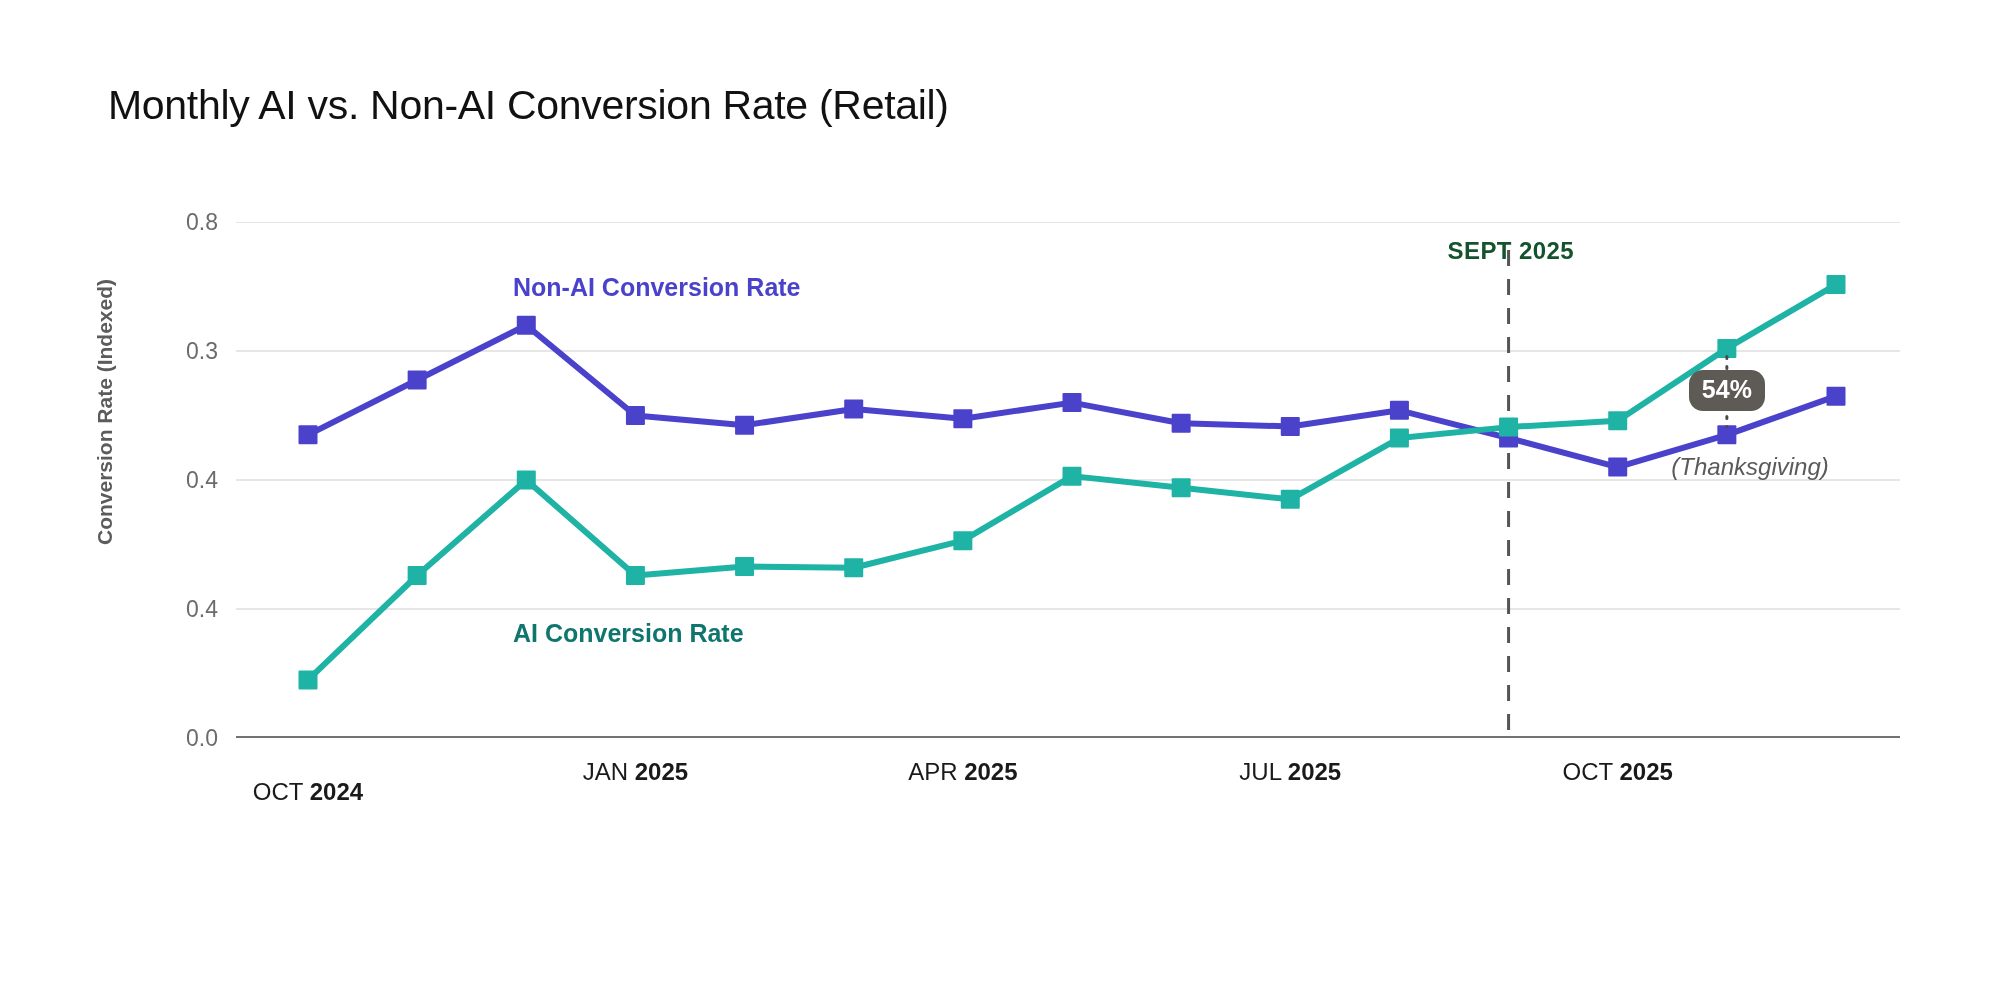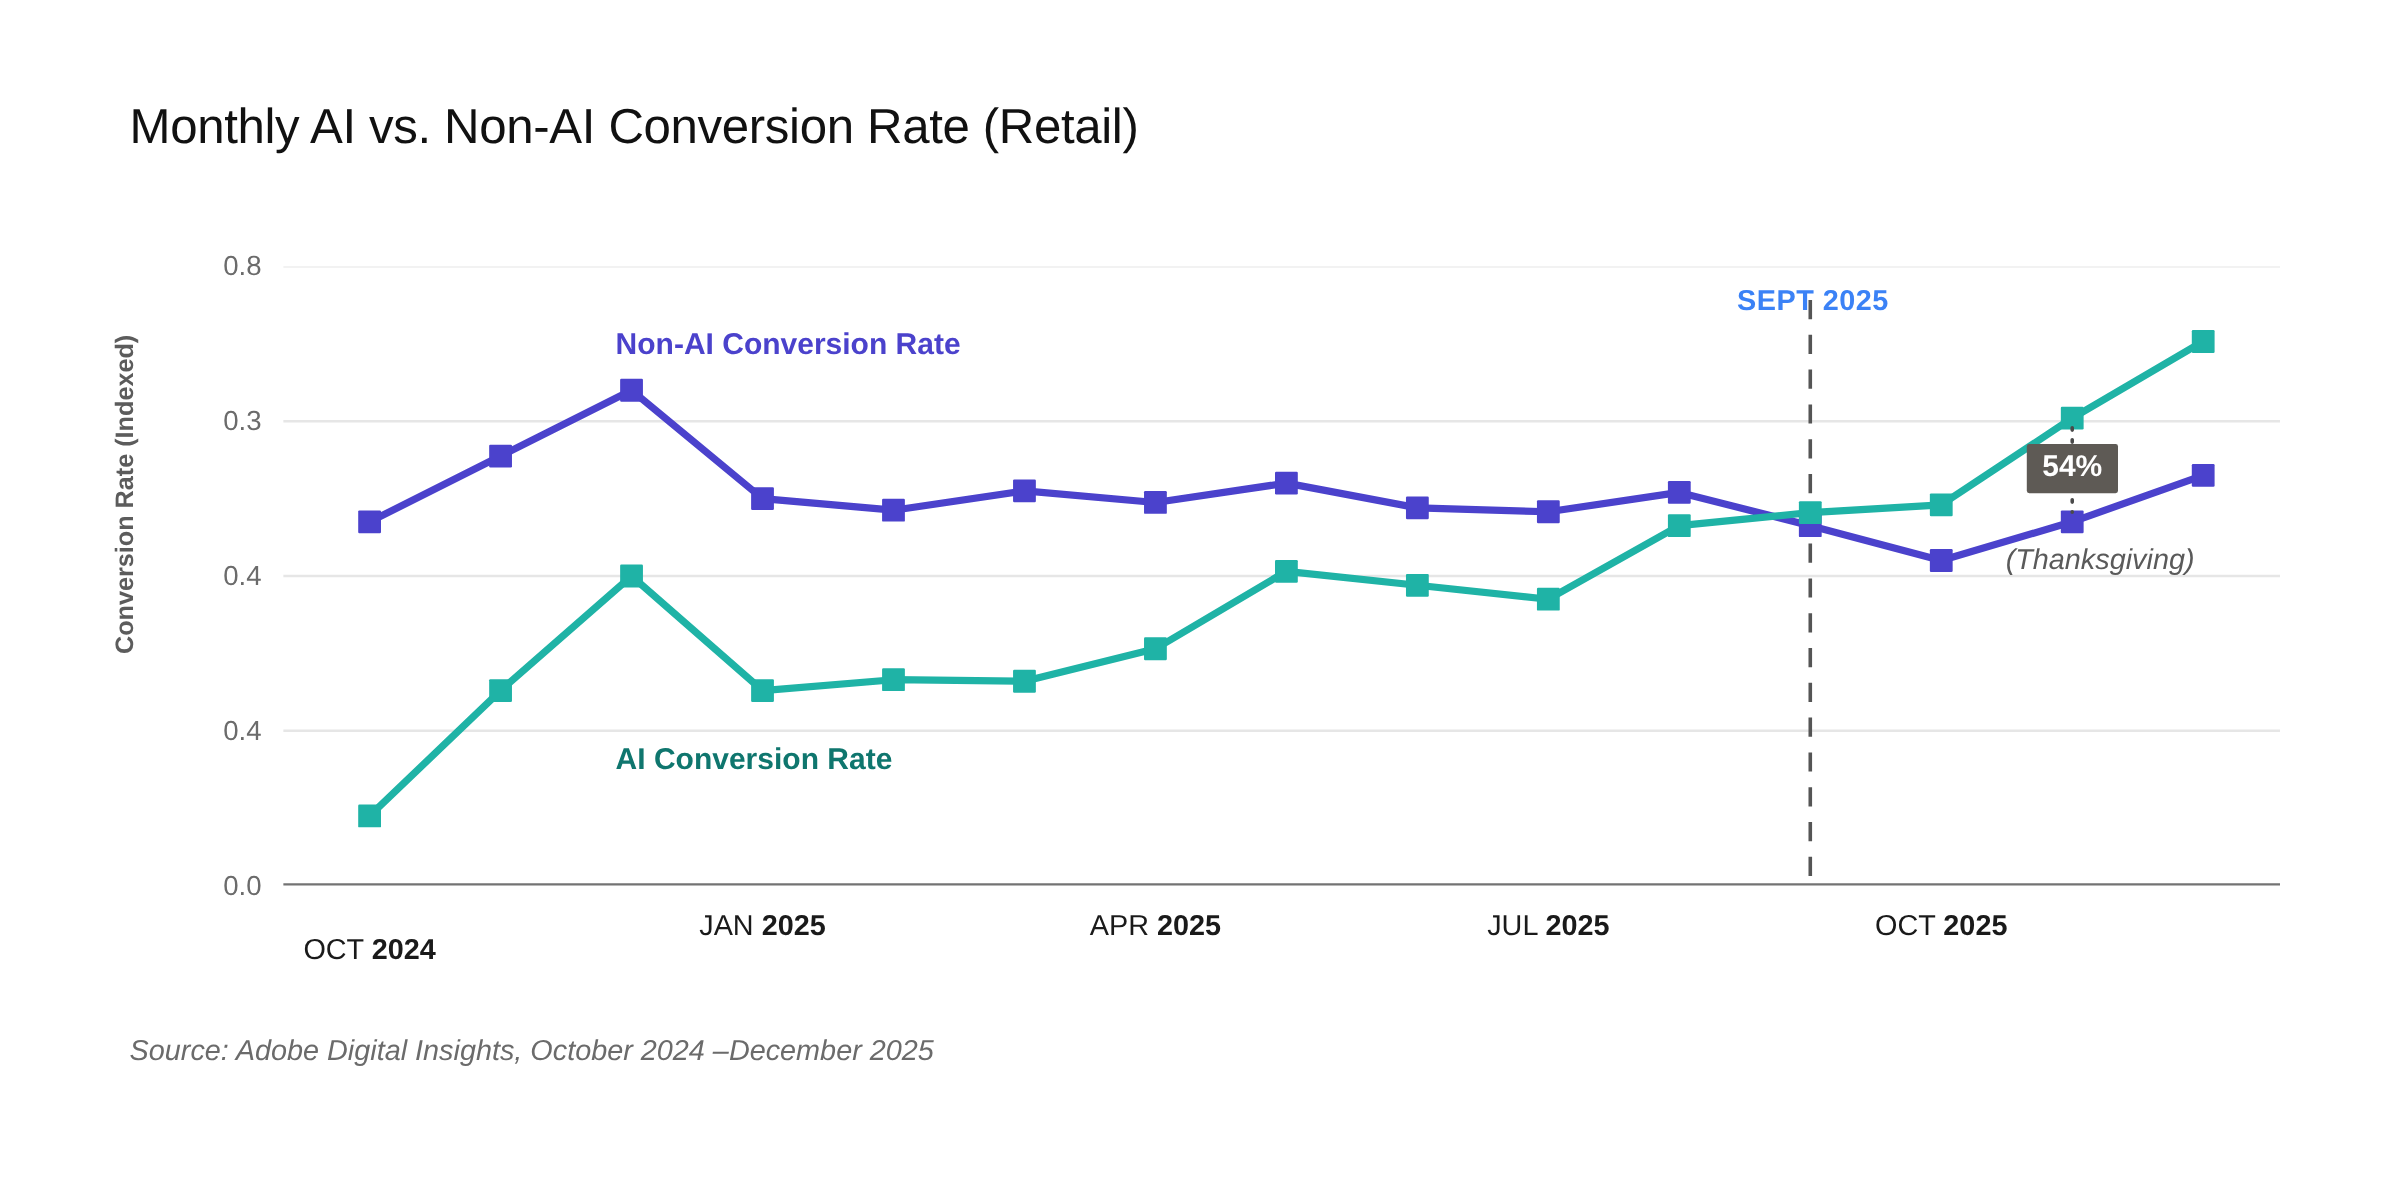--- a/index.html
+++ b/index.html
@@ -112,36 +112,36 @@
     color: #0f766e;
   }
 
   
   #marker-label {
     position: absolute;
     left: 1416px;
     top: 237px;
     font-size: 24px;
     font-weight: 700;
-    color: #3b82f6;
+    color: #14532d;
     letter-spacing: 0.4px;
     white-space: nowrap;
   }
 
   
   #callout-badge {
     position: absolute;
     left: 1672px;
     top: 375px;
     background: #5e5a55;
     color: #ffffff;
     font-size: 25px;
     font-weight: 700;
     padding: 5px 13px 7px 13px;
-    border-radius: 2px;
+    border-radius: 14px;
     white-space: nowrap;
   }
   #callout-note {
     position: absolute;
     left: 1698px;
     top: 447px;
     font-size: 24px;
     font-style: italic;
     color: #5a5a5a;
     white-space: nowrap;
@@ -241,15 +241,14 @@
   <div class="series-label" id="series-label-nonai">Non-AI Conversion Rate</div>
 
   <div class="series-label" id="series-label-ai">AI Conversion Rate</div>
 
   <div id="marker-label" style="left: 1447.57px;">SEPT 2025</div>
 
   <div id="callout-badge" style="top: 369.635px; left: 1688.86px;">54%</div>
 
   <div id="callout-note" style="left: 1671.36px; top: 452.85px;">(Thanksgiving)</div>
 
-  <div id="source-note">Source: Adobe Digital Insights, October 2024 –December 2025</div>
 
 </div>
 
 </body></html>

